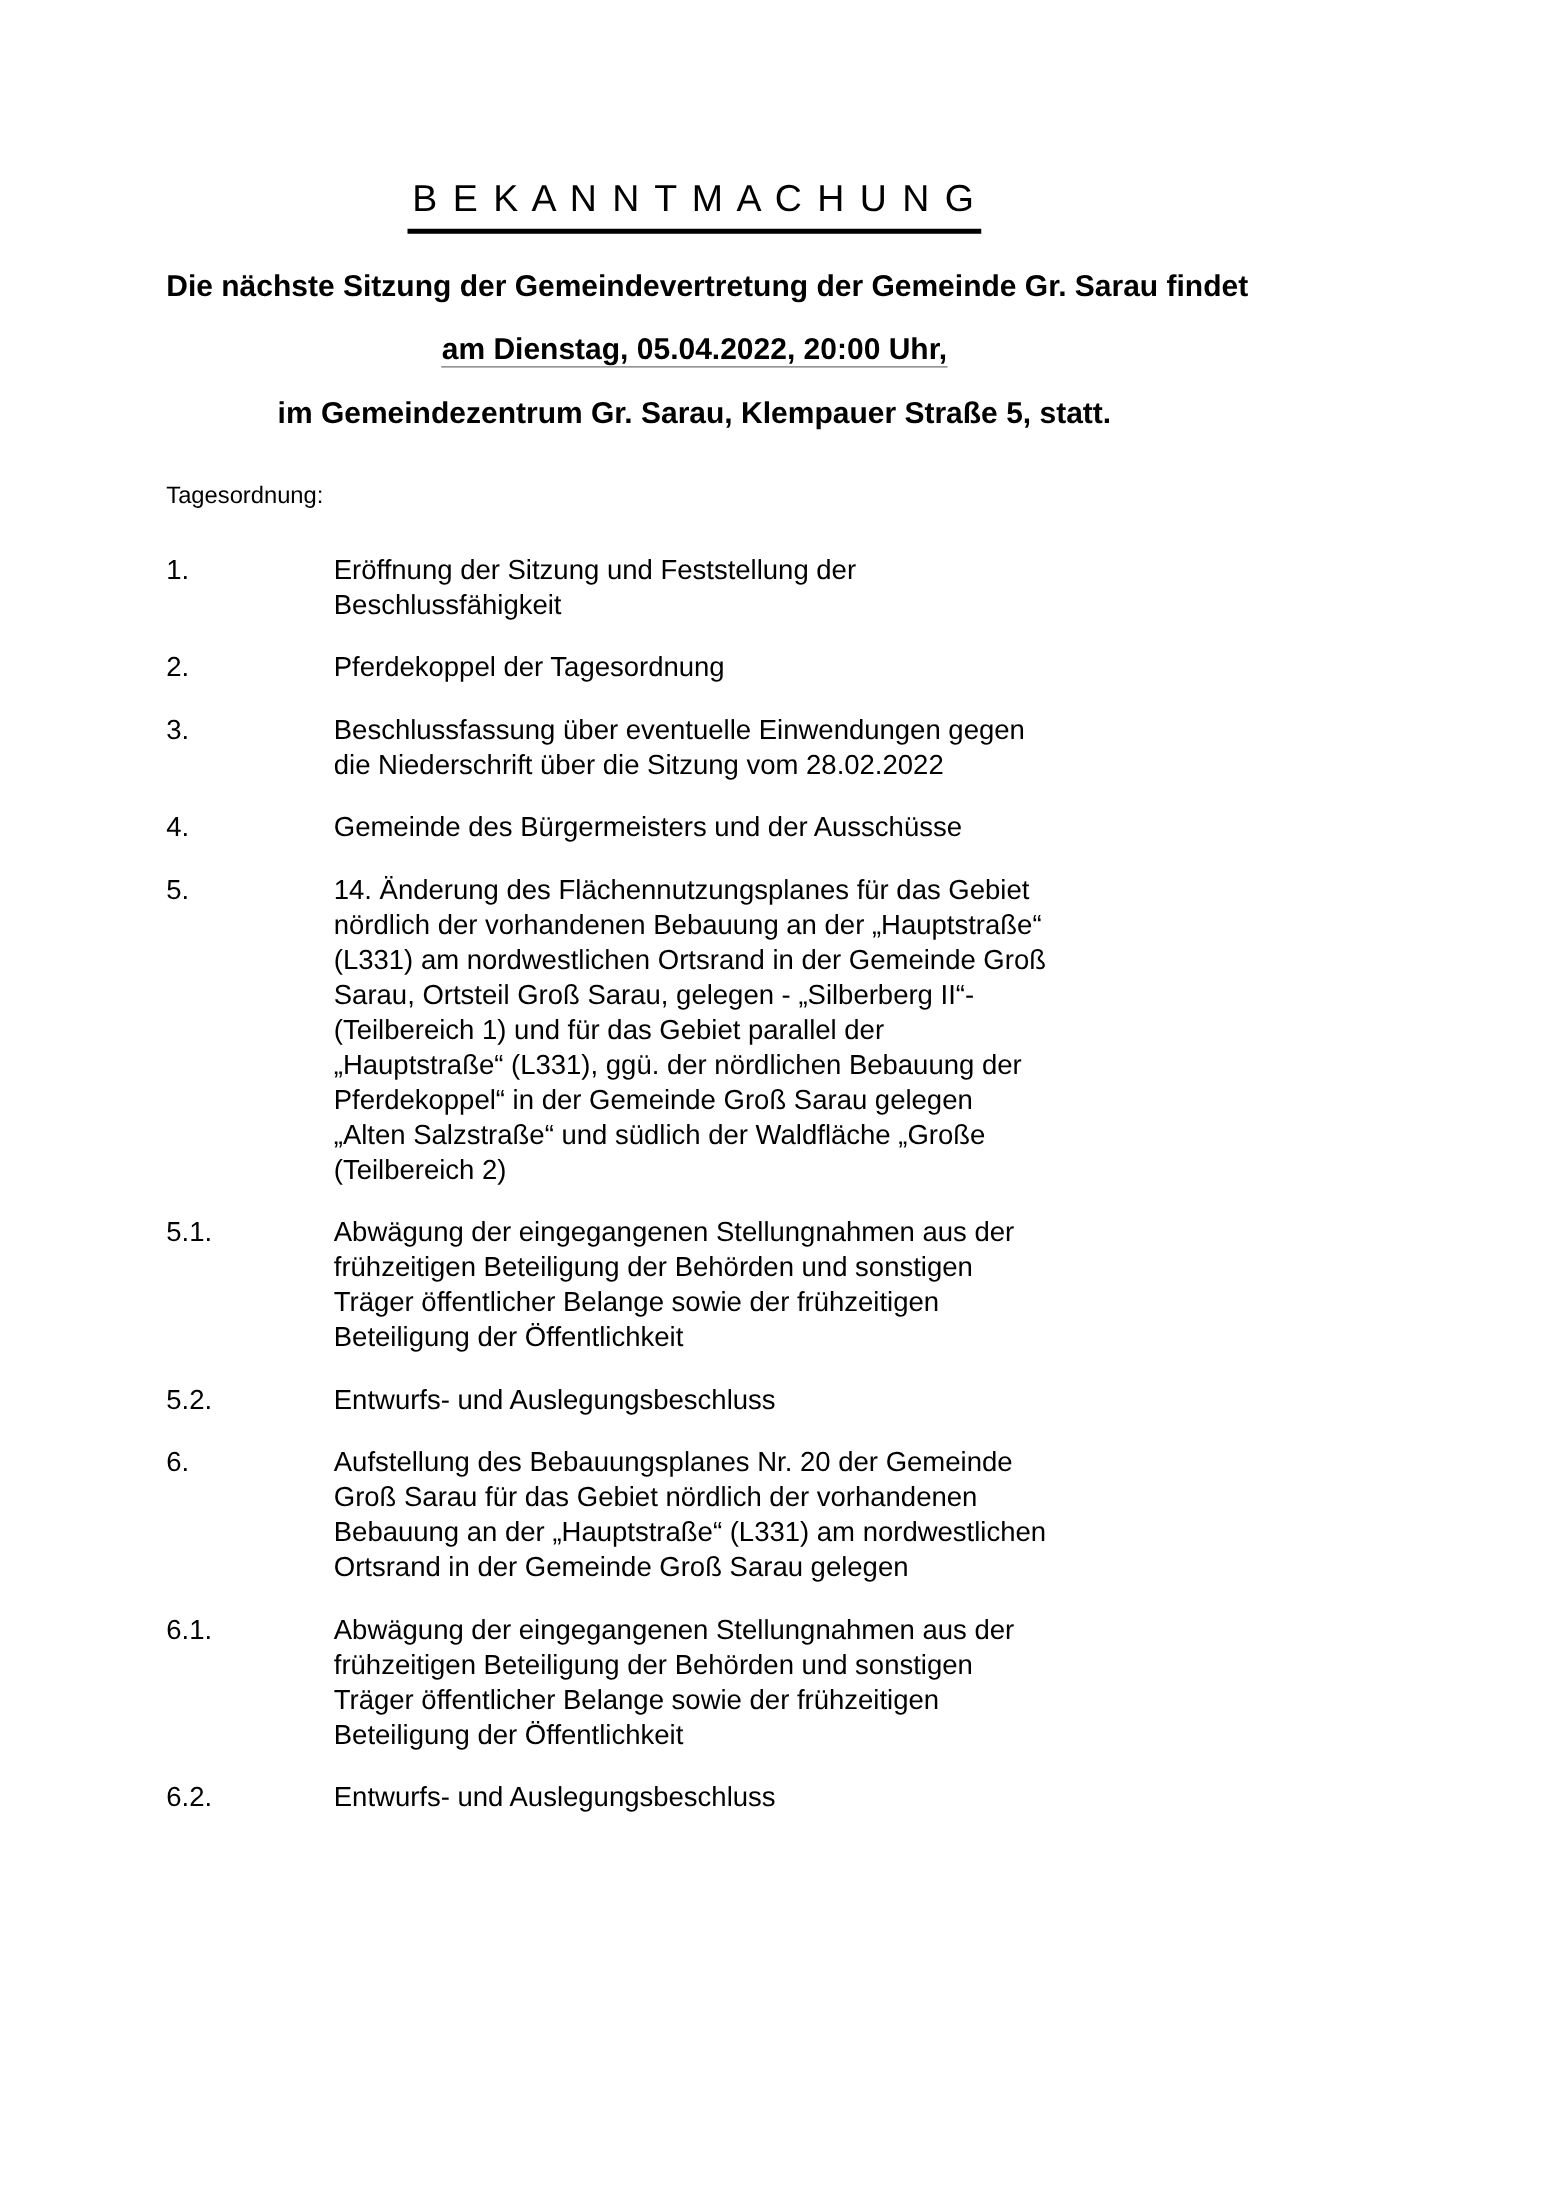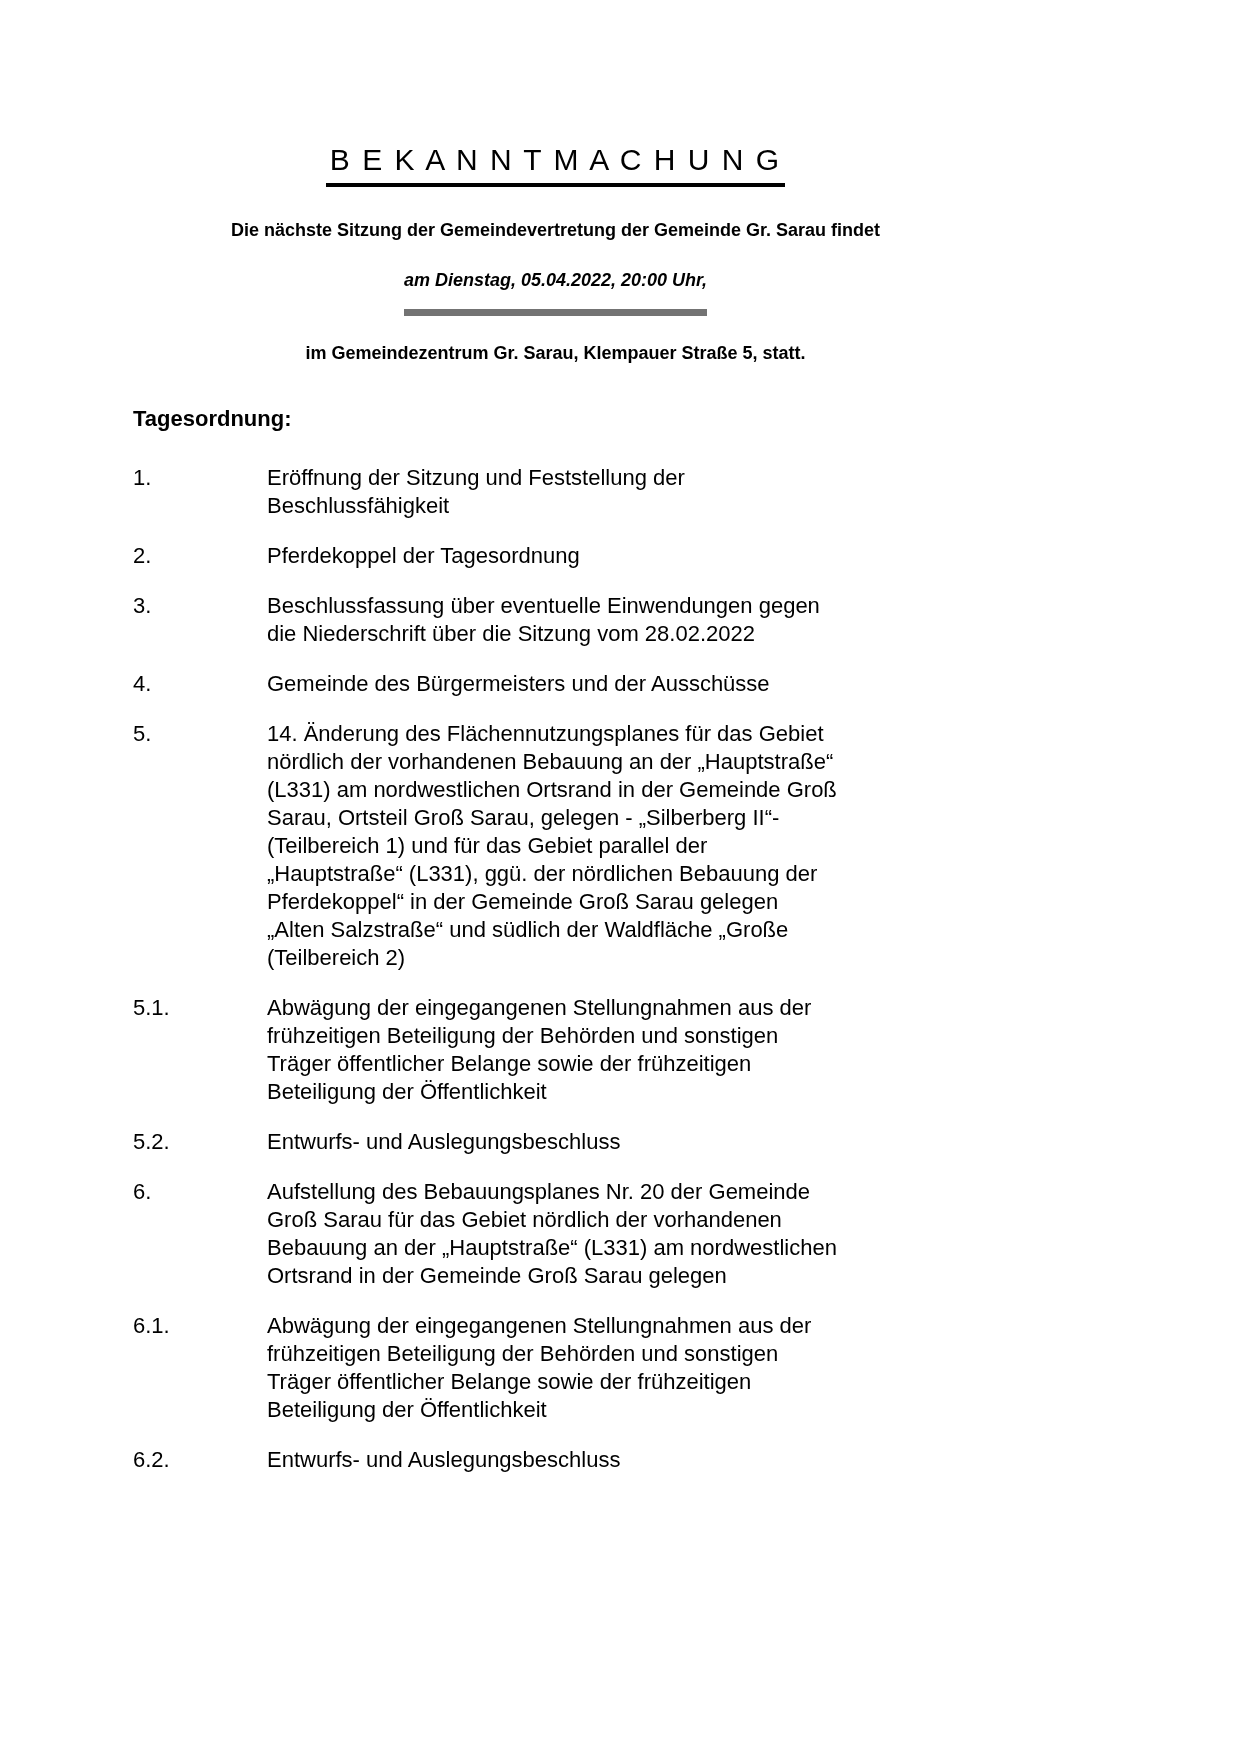--- a/index.html
+++ b/index.html
@@ -24,36 +24,35 @@
     font-weight: normal;
     letter-spacing: 2px;
     line-height: 1.2;
     border-bottom: 4px solid #000;
     padding: 0 4px 5px 4px;
     white-space: nowrap;
   }
 
   .intro {
     text-align: center;
-    font-size: 18px;
+    font-size: 24px;
     font-weight: bold;
     line-height: 26px;
     margin: 0 0 24px 0;
     white-space: nowrap;
   }
   .underlined {
     display: inline-block;
-    border-bottom: 7px solid #737373;
-    padding-bottom: 16px;
-    font-style: italic;
+    border-bottom: 1px solid #737373;
+    padding-bottom: 0;
   }
 
   .agenda-heading {
-    font-size: 22px;
-    font-weight: bold;
+    font-size: 19px;
+    font-weight: normal;
     line-height: 26px;
     margin: 40px 0 32px 0;
   }
 
   .agenda { font-size: 22px; }
   .agenda-item { display: flex; margin: 0 0 22px 0; }
   .agenda-item .num {
     flex: 0 0 102px;
     width: 102px;
     line-height: 28px;

